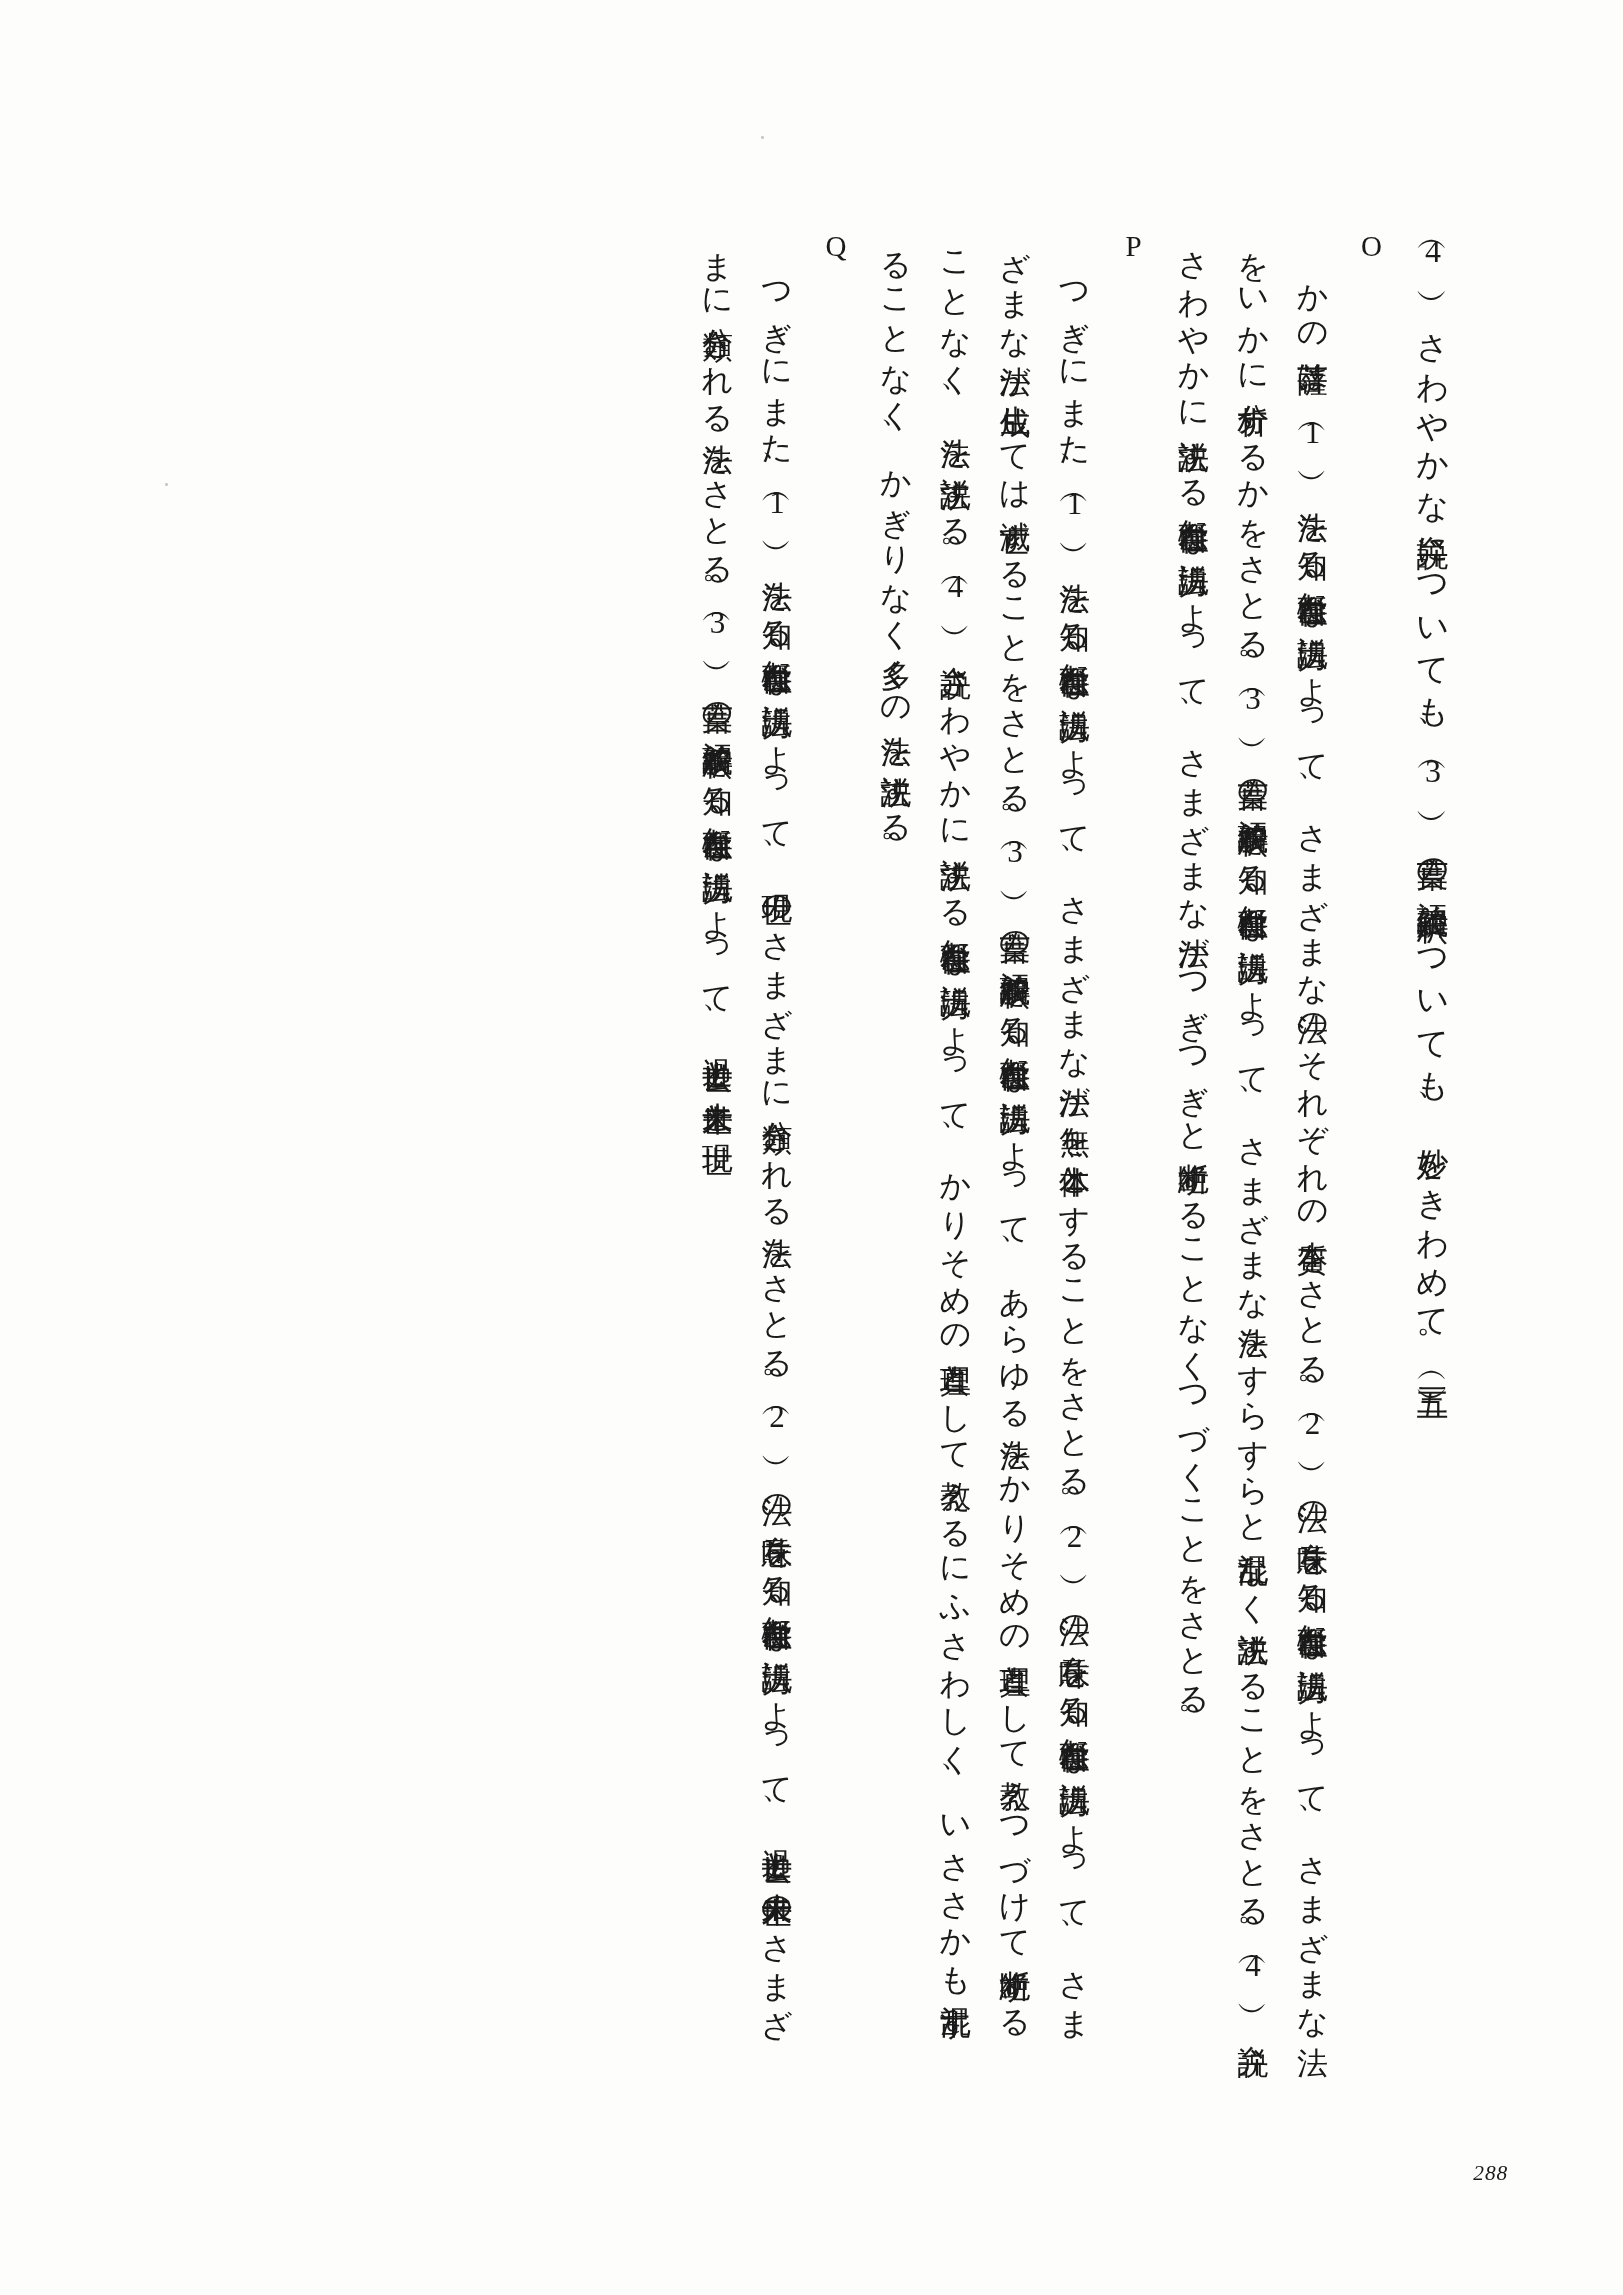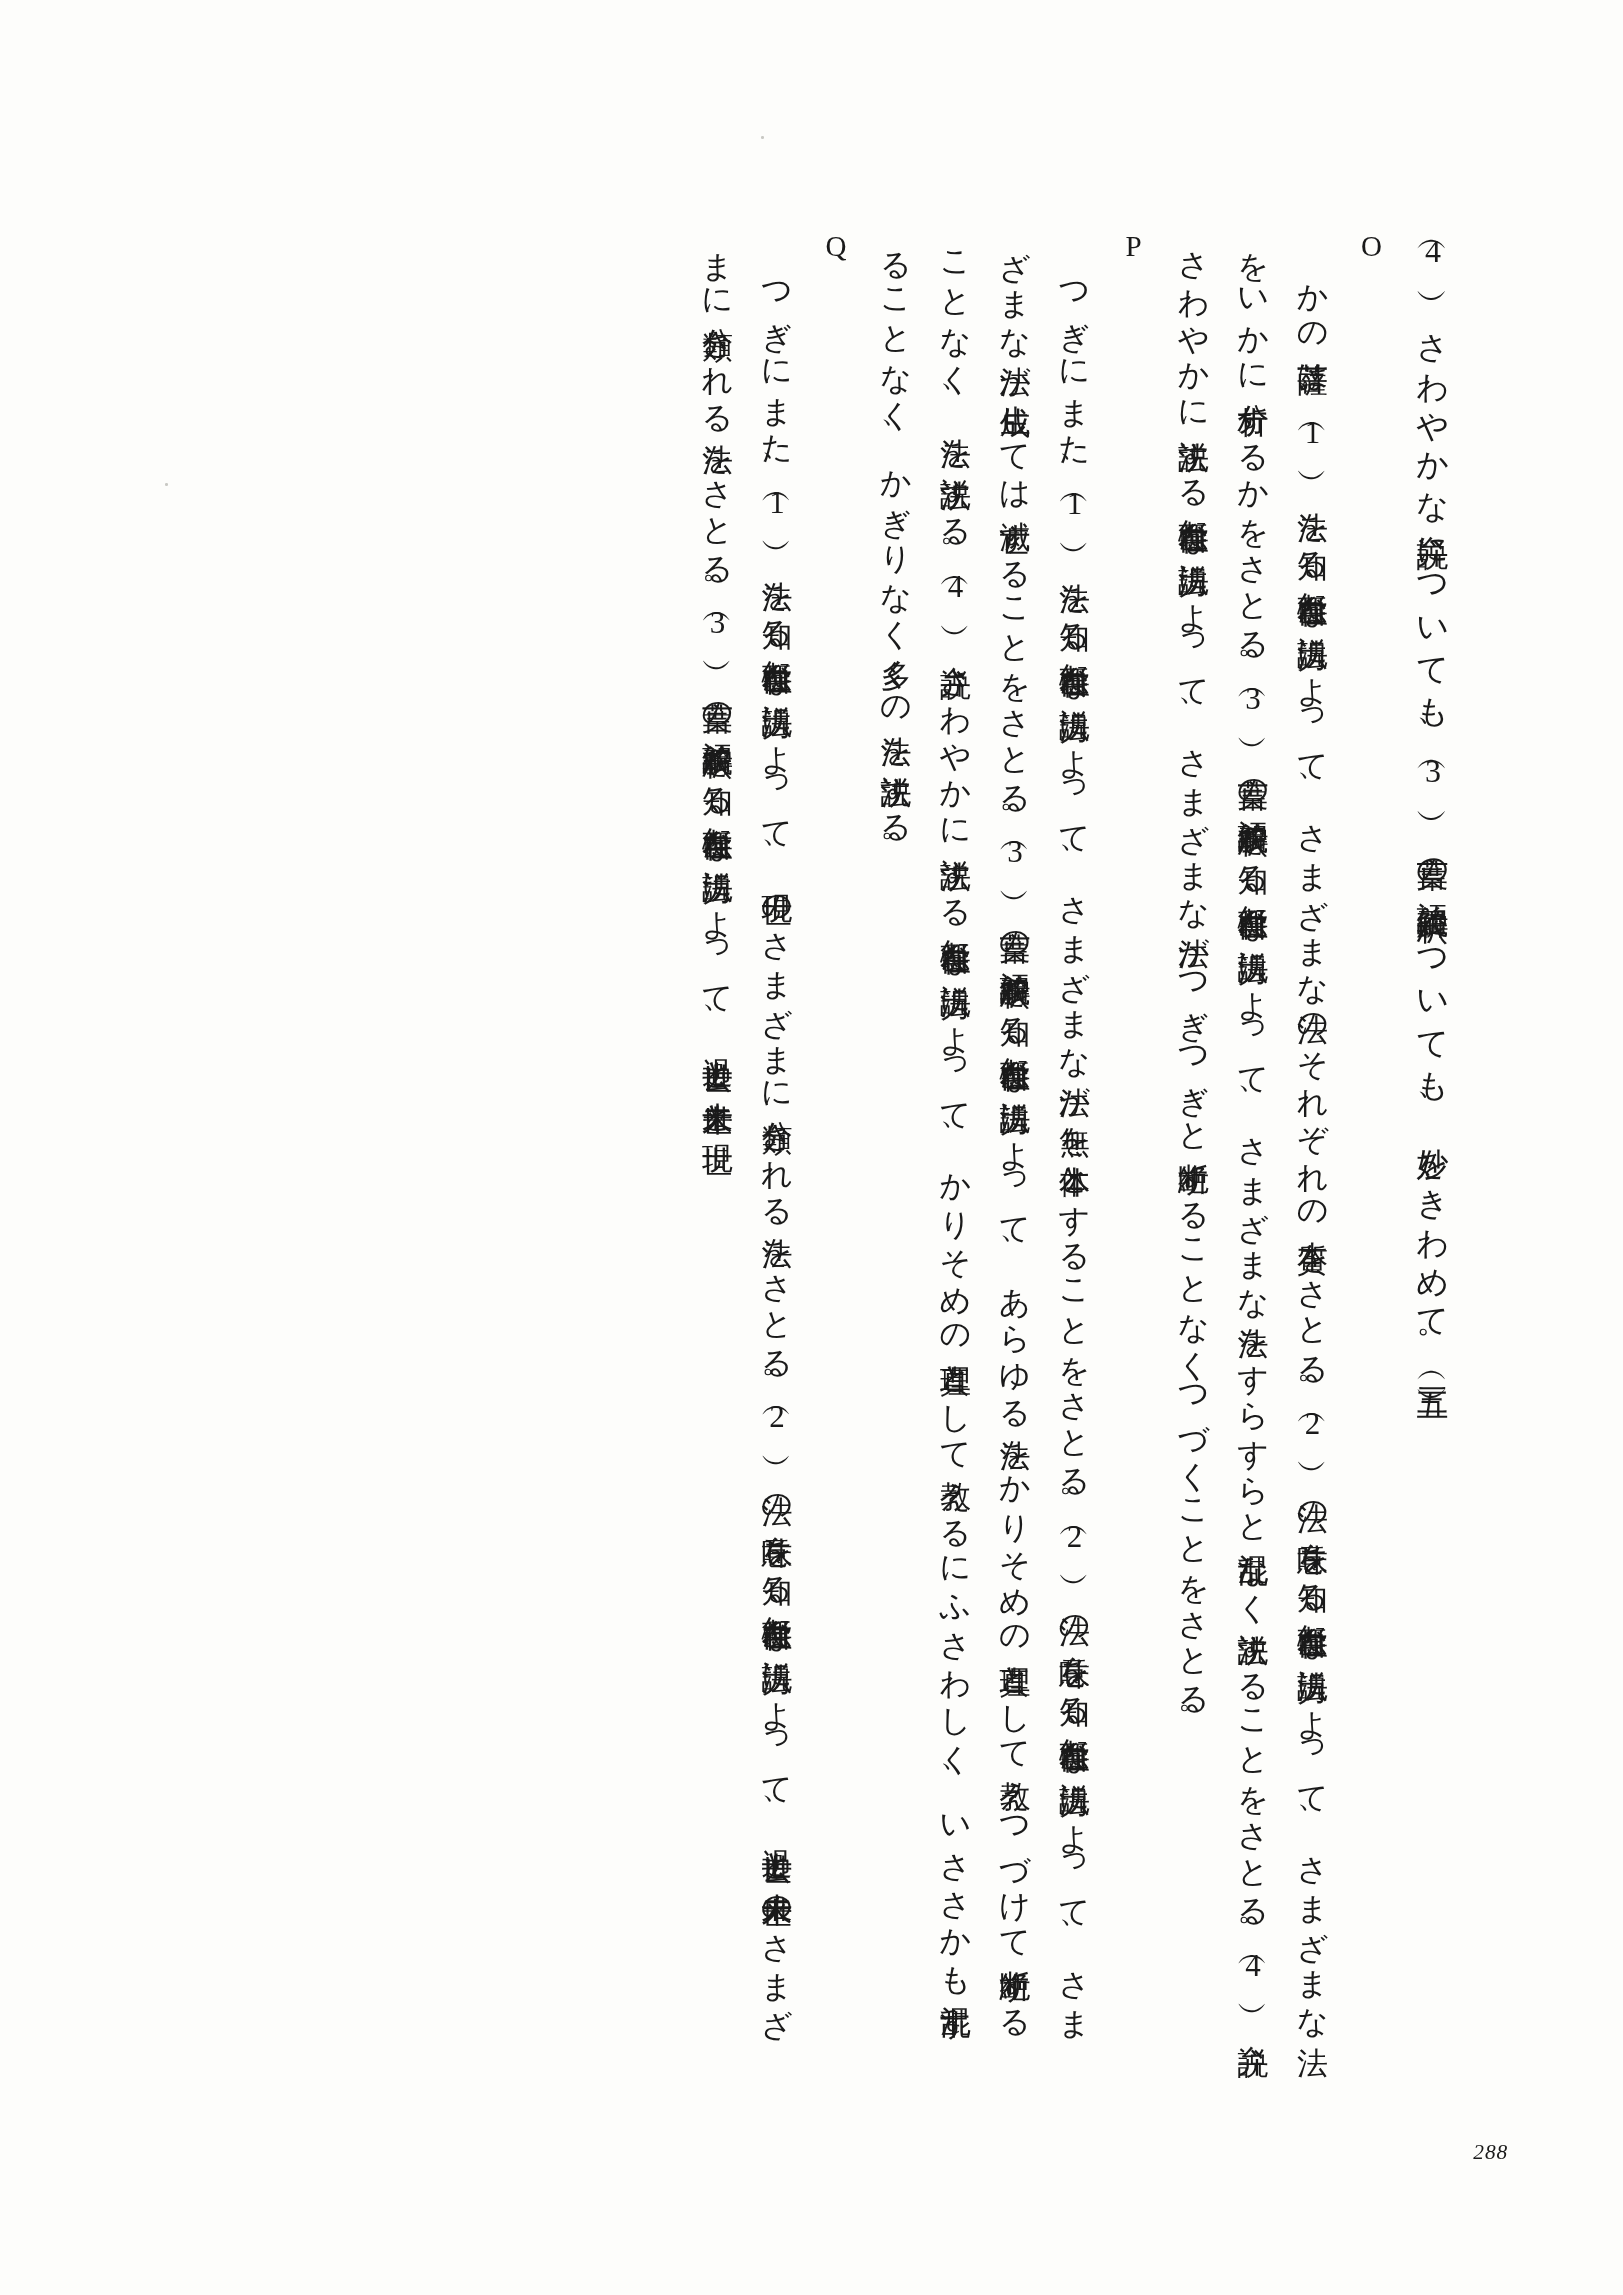--- a/index.html
+++ b/index.html
@@ -41,21 +41,21 @@
   .indent1 {
     padding-top: 33px;
   }
   .marker {
     font-family: "Liberation Serif", serif;
     font-size: 29px;
   }
   .page-number {
     position: absolute;
     right: 115px;
-    bottom: 130px;
+    bottom: 109px;
     font-style: italic;
     font-size: 21.4px;
     font-family: "Liberation Serif", "DejaVu Serif", serif;
     color: #1a1a1a;
     letter-spacing: 0.04em;
   }
   .speck {
     position: absolute;
     width: 2.7px;
     height: 2.7px;

